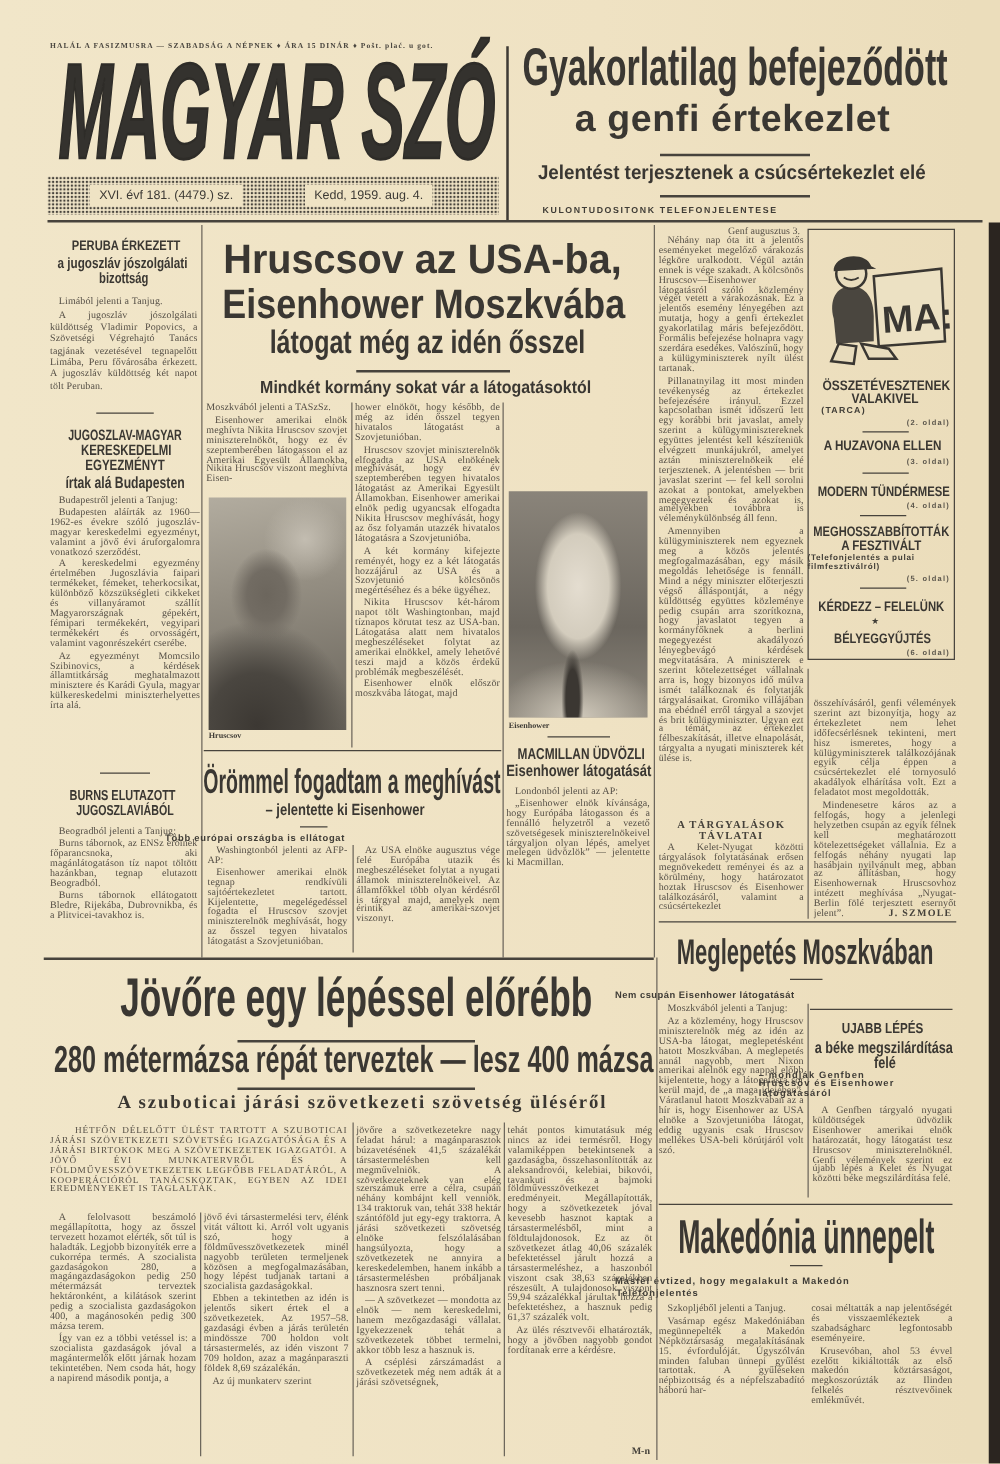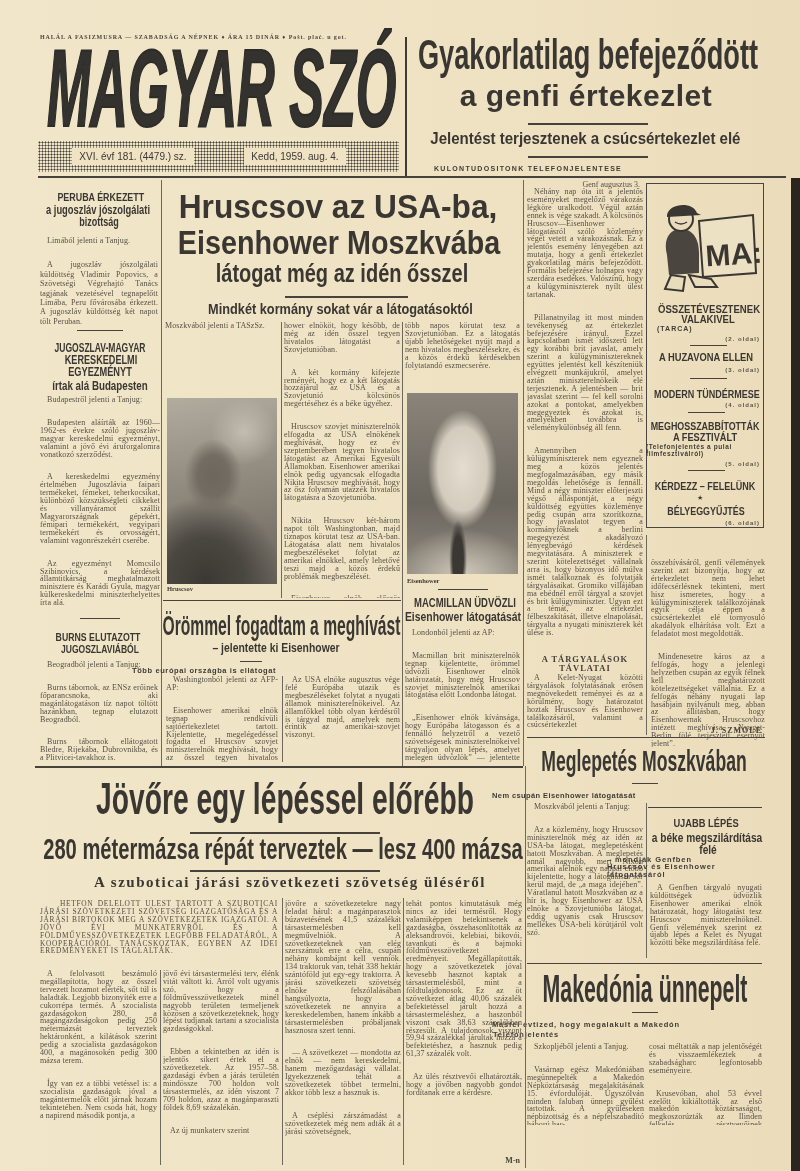--- a/index.html
+++ b/index.html
@@ -4,21 +4,21 @@
 <style>
 *{margin:0;padding:0;box-sizing:border-box}
 html,body{width:800px;height:1171px;overflow:hidden;background:#efe3c4}
 #page{position:relative;width:800px;height:1171px;overflow:hidden;background:linear-gradient(90deg,#f1e6c9 0%,#efe2c3 60%,#ebddbb 97%);color:#4f4a41;font-family:"Liberation Serif","DejaVu Serif",serif}
 .hl{position:absolute;white-space:nowrap;text-align:center;transform-origin:0 0;font-family:"Liberation Sans","DejaVu Sans",sans-serif;font-weight:bold;line-height:1;color:#3a3732}
 .sm{position:absolute;white-space:nowrap;text-align:left;font-family:"Liberation Sans","DejaVu Sans",sans-serif;font-weight:bold;color:#3f3c36;line-height:1}
 .serif{font-family:"Liberation Serif","DejaVu Serif",serif}
 .txt{position:absolute;font-family:"Liberation Serif","DejaVu Serif",serif;font-size:8px;line-height:7.9px;color:#554f46;text-align:justify;overflow:hidden;letter-spacing:.1px}
 .txt p{text-indent:7px}
 .txt p.cont{text-indent:0}
-.txt p+p{margin-top:15px}
+.txt p+p{margin-top:2px}
 .rule{position:absolute;background:#47433c}
 .vr{position:absolute;width:1px;background:#6d675c}
 .box{position:absolute;border:1.5px solid #4a463f}
 .info-box{position:absolute;background:#efe3c4;font-family:"Liberation Sans","DejaVu Sans",sans-serif;font-size:10px;line-height:17px;text-align:center;color:#3c3934;white-space:nowrap}
 .pg{position:absolute;font-family:"Liberation Sans","DejaVu Sans",sans-serif;font-weight:bold;font-size:6px;letter-spacing:1px;color:#5a554b;white-space:nowrap;text-align:right}
 .photo{position:absolute;overflow:hidden}
 </style>
 </head>
 <body>
 
@@ -72,37 +72,35 @@
   <div class="vr" style="left:161px;top:180px;height:586px"></div>
 
   <div class="hl" style="left:50px;top:190px;width:600px;font-size:33px;transform:scale(.96,1)">Hruscsov az USA-ba,</div>
   <div class="hl" style="left:78px;top:226px;width:600px;font-size:33px;transform:scale(.87,1)">Eisenhower Moszkvába</div>
   <div class="hl" style="left:111px;top:260px;width:600px;font-size:26px;transform:scale(.77,1)">látogat még az idén ősszel</div>
   <div class="rule" style="left:285px;top:296px;width:123px;height:2px"></div>
   <div class="hl" style="left:113px;top:302px;width:500px;font-size:14px;transform:scale(.91,1)">Mindkét kormány sokat vár a látogatásoktól</div>
 
   <div class="txt" style="left:165px;top:322px;width:113px;height:66px">
     <p class="cont">Moszkvából jelenti a TASzSz.</p>
+    <p>Eisenhower amerikai elnök meghívta Nikita Hruscsov szovjet miniszterelnököt, hogy ez év szeptemberében látogasson el az Amerikai Egyesült Államokba, Nikita Hruscsov viszont meghívta Eisen-</p>
   </div>
   <div class="photo" style="left:167px;top:398px;width:110px;height:186px;background:radial-gradient(ellipse 26% 20% at 42% 42%,#6c665d 0%,#726c63 55%,transparent 100%),radial-gradient(ellipse 70% 45% at 35% 98%,#3c3833 0%,#4a4640 50%,transparent 100%),radial-gradient(ellipse 30% 18% at 70% 18%,#c3bdb1 0%,transparent 100%),linear-gradient(170deg,#b2ac9f 0%,#948e82 40%,#69645b 100%)"></div>
   <div class="sm serif" style="left:167px;top:586px;width:110px;font-size:6.5px">Hruscsov</div>
 
   <div class="vr" style="left:281px;top:322px;height:276px"></div>
   <div class="txt" style="left:284px;top:322px;width:116px;height:276px">
     <p class="cont">hower elnököt, hogy később, de még az idén ősszel tegyen hivatalos látogatást a Szovjetunióban.</p>
+    <p>Hruscsov szovjet miniszterelnök elfogadta az USA elnökének meghívását, hogy ez év szeptemberében tegyen hivatalos látogatást az Amerikai Egyesült Államokban. Eisenhower amerikai elnök pedig ugyancsak elfogadta Nikita Hruscsov meghívását, hogy az ősz folyamán utazzék hivatalos látogatásra a Szovjetunióba.</p>
     <p>A két kormány kifejezte reményét, hogy ez a két látogatás hozzájárul az USA és a Szovjetunió kölcsönös megértéséhez és a béke ügyéhez.</p>
-    <p>Hruscsov szovjet miniszterelnök elfogadta az USA elnökének meghívását, hogy ez év szeptemberében tegyen hivatalos látogatást az Amerikai Egyesült Államokban. Eisenhower amerikai elnök pedig ugyancsak elfogadta Nikita Hruscsov meghívását, hogy az ősz folyamán utazzék hivatalos látogatásra a Szovjetunióba.</p>
     <p>Nikita Hruscsov két-három napot tölt Washingtonban, majd tíznapos körutat tesz az USA-ban. Látogatása alatt nem hivatalos megbeszéléseket folytat az amerikai elnökkel, amely lehetővé teszi majd a közös érdekű problémák megbeszélését.</p>
     <p>Eisenhower elnök először moszkvába látogat, majd</p>
   </div>
 
   <div class="vr" style="left:402px;top:322px;height:444px"></div>
-  <div class="txt" style="left:405px;top:322px;width:115px;height:52px">
-    <p class="cont">több napos körutat tesz a Szovjetunióban. Ez a látogatás újabb lehetőségeket nyújt majd a nem hivatalos megbeszélésekre, és a közös érdekű kérdésekben folytatandó eszmecserére.</p>
-  </div>
   <div class="photo" style="left:407px;top:393px;width:111px;height:181px;background:radial-gradient(ellipse 8% 22% at 46% 92%,#3b3732 0%,#3b3732 60%,transparent 100%),radial-gradient(ellipse 40% 42% at 50% 42%,#e4ddd0 0%,#d3ccbd 55%,transparent 78%),radial-gradient(ellipse 60% 25% at 50% 100%,#cfc8ba 0%,transparent 100%),linear-gradient(180deg,#8a847a 0%,#6b665e 60%,#8d877c 100%)"></div>
   <div class="sm serif" style="left:407px;top:578px;width:111px;font-size:6.5px">Eisenhower</div>
   <div class="rule" style="left:438px;top:589px;width:50px;height:1px"></div>
 
   <div class="rule" style="left:163px;top:600px;width:238px;height:1px"></div>
   <div class="hl" style="left:104px;top:612px;width:500px;font-size:22px;transform:scale(.71,1.25)">Örömmel fogadtam a meghívást</div>
   <div class="hl" style="left:156px;top:641px;width:300px;font-size:13px;transform:scale(.8,1)">– jelentette ki Eisenhower</div>
   <div class="rule" style="left:240px;top:661px;width:22px;height:1px"></div>
   <div class="sm" style="left:132px;top:667px;width:300px;font-size:7.5px;letter-spacing:.6px">Több európai országba is ellátogat</div>
   <div class="txt" style="left:166px;top:676px;width:112px;height:86px">
@@ -111,21 +109,20 @@
   </div>
   <div class="vr" style="left:282px;top:676px;height:86px"></div>
   <div class="txt" style="left:285px;top:676px;width:115px;height:86px">
     <p>Az USA elnöke augusztus vége felé Európába utazik és megbeszéléseket folytat a nyugati államok miniszterelnökeivel. Az államfőkkel több olyan kérdésről is tárgyal majd, amelyek nem érintik az amerikai-szovjet viszonyt.</p>
   </div>
 
   <div class="hl" style="left:389px;top:597px;width:200px;font-size:12.5px;transform:scale(.76,1)">MACMILLAN ÜDVÖZLI</div>
   <div class="hl" style="left:383px;top:610px;width:200px;font-size:13px;transform:scale(.8,1)">Eisenhower látogatását</div>
   <div class="txt" style="left:405px;top:629px;width:115px;height:133px">
     <p>Londonból jelenti az AP:</p>
-    <p>Macmillan brit miniszterelnök tegnap kijelentette, örömmel üdvözli Eisenhower elnök határozatát, hogy még Hruscsov szovjet miniszterelnök amerikai látogatása előtt Londonba látogat.</p>
     <p>„Eisenhower elnök kívánsága, hogy Európába látogasson és a fennálló helyzetről a vezető szövetségesek miniszterelnökeivel tárgyaljon olyan lépés, amelyet melegen üdvözlök” — jelentette ki Macmillan.</p>
   </div>
 
   <div class="vr" style="left:523px;top:180px;height:586px"></div>
 
   <div style="position:absolute;left:527px;top:180px;width:113px;font-size:8px;text-align:right;color:#554f46;white-space:nowrap">Genf augusztus 3.</div>
   <div class="txt" style="left:527px;top:188px;width:116px;height:465px">
     <p>Néhány nap óta itt a jelentős eseményeket megelőző várakozás légköre uralkodott. Végül aztán ennek is vége szakadt. A kölcsönös Hruscsov—Eisenhower látogatásról szóló közlemény véget vetett a várakozásnak. Ez a jelentős esemény lényegében azt mutatja, hogy a genfi értekezlet gyakorlatilag máris befejeződött. Formális befejezése holnapra vagy szerdára esedékes. Valószínű, hogy a külügyminiszterek nyílt ülést tartanak.</p>
     <p>Pillanatnyilag itt most minden tevékenység az értekezlet befejezésére irányul. Ezzel kapcsolatban ismét időszerű lett egy korábbi brit javaslat, amely szerint a külügyminisztereknek együttes jelentést kell készíteniük elvégzett munkájukról, amelyet aztán miniszterelnökeik elé terjesztenek. A jelentésben — brit javaslat szerint — fel kell sorolni azokat a pontokat, amelyekben megegyeztek és azokat is, amelyekben továbbra is véleménykülönbség áll fenn.</p>
     <p>Amennyiben a külügyminiszterek nem egyeznek meg a közös jelentés megfogalmazásában, egy másik megoldás lehetősége is fennáll. Mind a négy miniszter előterjeszti végső álláspontját, a négy küldöttség együttes közleménye pedig csupán arra szorítkozna, hogy javaslatot tegyen a kormányfőknek a berlini megegyezést akadályozó lényegbevágó kérdések megvitatására. A miniszterek e szerint kötelezettséget vállalnak arra is, hogy bizonyos idő múlva ismét találkoznak és folytatják tárgyalásaikat. Gromiko villájában ma ebédnél erről tárgyal a szovjet és brit külügyminiszter. Ugyan ezt a témát, az értekezlet félbeszakítását, illetve elnapolását, tárgyalta a nyugati miniszterek két ülése is.</p>
@@ -222,21 +219,21 @@
   <div class="rule" style="left:190px;top:870px;width:190px;height:2px"></div>
   <div class="hl serif" style="left:-10px;top:875px;width:600px;font-size:15px;letter-spacing:1.5px">A szuboticai járási szövetkezeti szövetség üléséről</div>
 
   <div class="txt" style="left:40px;top:900px;width:238px;height:68px;font-size:7.4px;letter-spacing:.7px;text-indent:20px">HÉTFŐN DÉLELŐTT ÜLÉST TARTOTT A SZUBOTICAI JÁRÁSI SZÖVETKEZETI SZÖVETSÉG IGAZGATÓSÁGA ÉS A JÁRÁSI BIRTOKOK MEG A SZÖVETKEZETEK IGAZGATÓI. A JÖVŐ ÉVI MUNKATERVRŐL ÉS A FÖLDMŰVESSZÖVETKEZETEK LEGFŐBB FELADATÁRÓL, A KOOPERÁCIÓRÓL TANÁCSKOZTAK, EGYBEN AZ IDEI EREDMÉNYEKET IS TAGLALTÁK.</div>
   <div class="txt" style="left:40px;top:970px;width:117px;height:195px">
     <p>A felolvasott beszámoló megállapította, hogy az ősszel tervezett hozamot elérték, sőt túl is haladták. Legjobb bizonyíték erre a cukorrépa termés. A szocialista gazdaságokon 280, a magángazdaságokon pedig 250 métermázsát terveztek hektáronként, a kilátások szerint pedig a szocialista gazdaságokon 400, a magánosokén pedig 300 mázsa terem.</p>
     <p>Így van ez a többi vetéssel is: a szocialista gazdaságok jóval a magántermelők előtt járnak hozam tekintetében. Nem csoda hát, hogy a napirend második pontja, a</p>
   </div>
   <div class="vr" style="left:160px;top:970px;height:195px"></div>
   <div class="txt" style="left:163px;top:970px;width:116px;height:195px">
-    <p class="cont">jövő évi társastermelési terv, élénk vitát váltott ki. Arról volt ugyanis szó, hogy a földművesszövetkezetek minél nagyobb területen termeljenek közösen a szövetkezeteknek, hogy lépést tudjanak tartani a szocialista gazdaságokkal.</p>
+    <p class="cont">jövő évi társastermelési terv, élénk vitát váltott ki. Arról volt ugyanis szó, hogy a földművesszövetkezetek minél nagyobb területen termeljenek közösen a megfogalmazásában, hogy lépést tudjanak tartani a szocialista gazdaságokkal.</p>
     <p>Ebben a tekintetben az idén is jelentős sikert értek el a szövetkezetek. Az 1957–58. gazdasági évben a járás területén mindössze 700 holdon volt társastermelés, az idén viszont 7 709 holdon, azaz a magánparaszti földek 8,69 százalékán.</p>
     <p>Az új munkaterv szerint</p>
   </div>
   <div class="vr" style="left:282px;top:898px;height:267px"></div>
   <div class="txt" style="left:285px;top:900px;width:116px;height:265px">
     <p class="cont">jövőre a szövetkezetekre nagy feladat hárul: a magánparasztok búzavetésének 41,5 százalékát társastermelésben kell megművelniök. A szövetkezeteknek van elég szerszámuk erre a célra, csupán néhány kombájnt kell venniök. 134 traktoruk van, tehát 338 hektár szántóföld jut egy-egy traktorra. A járási szövetkezeti szövetség elnöke felszólalásában hangsúlyozta, hogy a szövetkezetek ne annyira a kereskedelemben, hanem inkább a társastermelésben próbáljanak hasznosra szert tenni.</p>
     <p>— A szövetkezet — mondotta az elnök — nem kereskedelmi, hanem mezőgazdasági vállalat. Igyekezzenek tehát a szövetkezetek többet termelni, akkor több lesz a hasznuk is.</p>
     <p>A cséplési zárszámadást a szövetkezetek még nem adták át a járási szövetségnek,</p>
   </div>
   <div class="vr" style="left:403px;top:898px;height:267px"></div>

